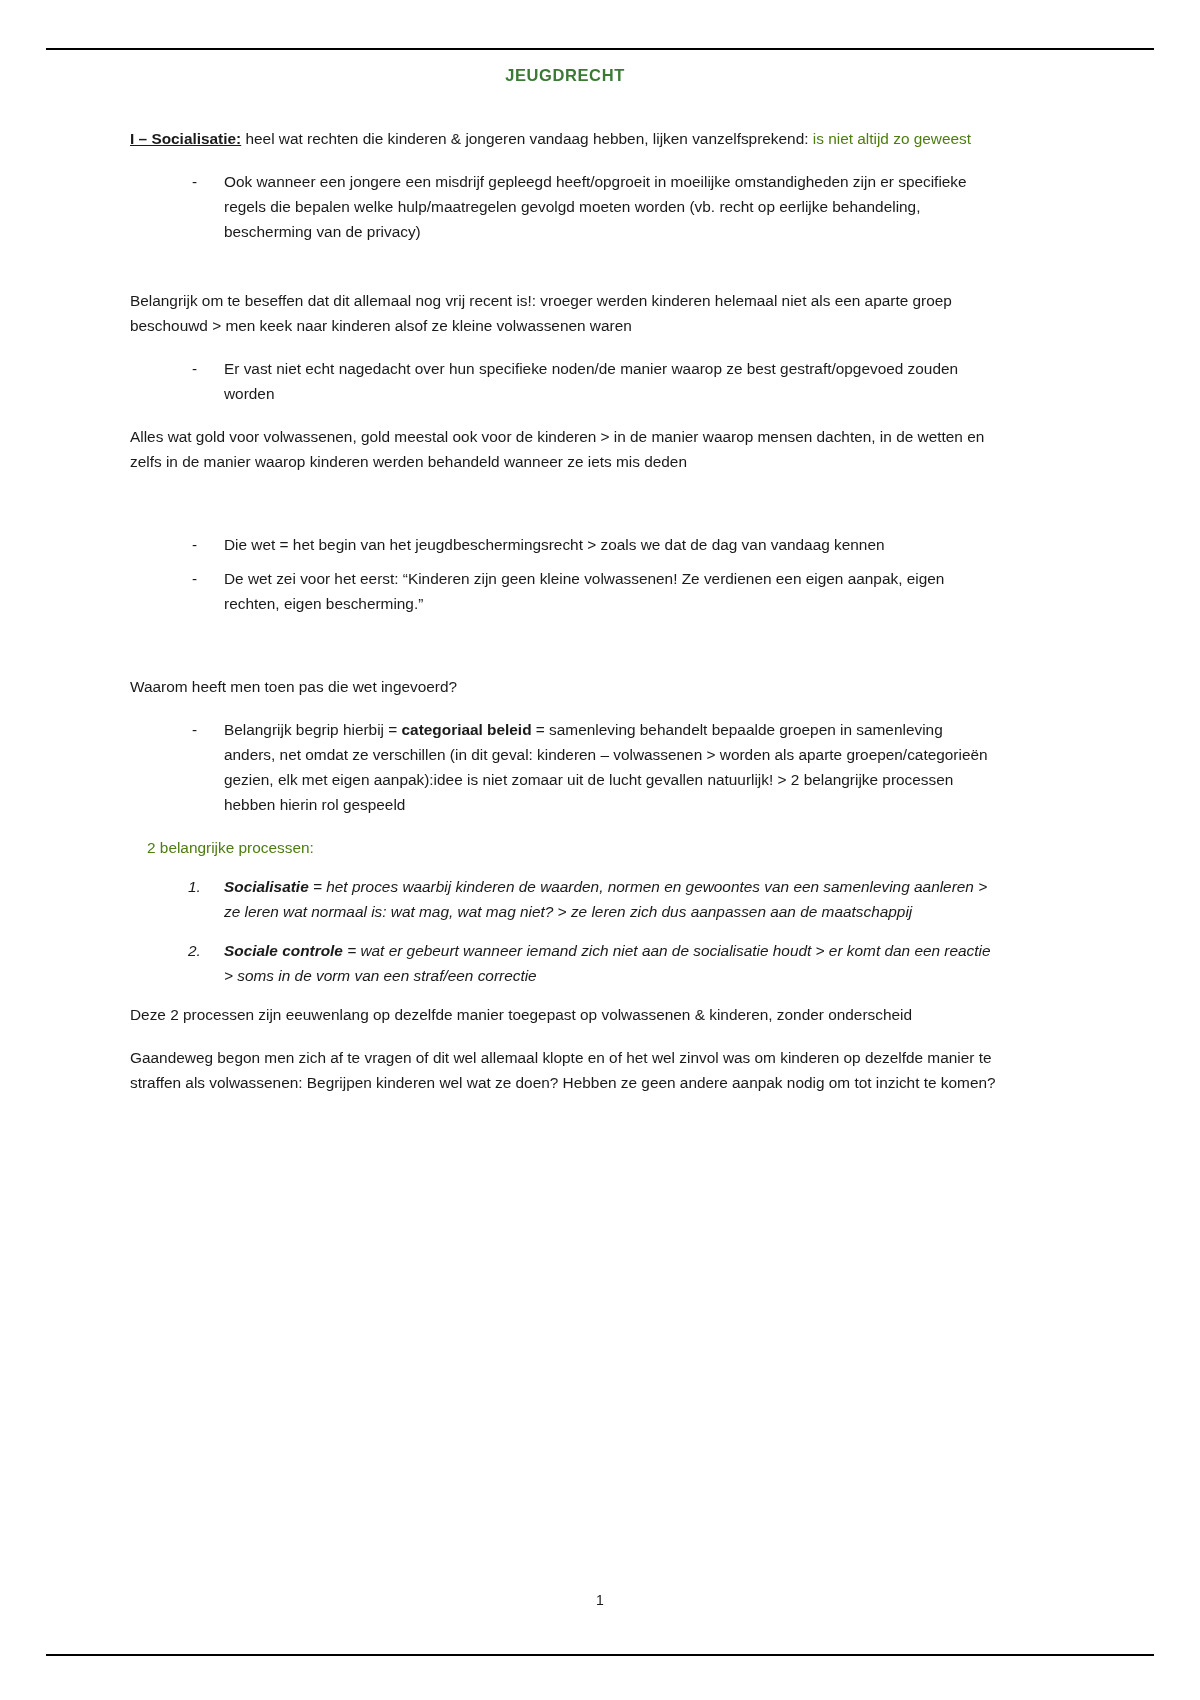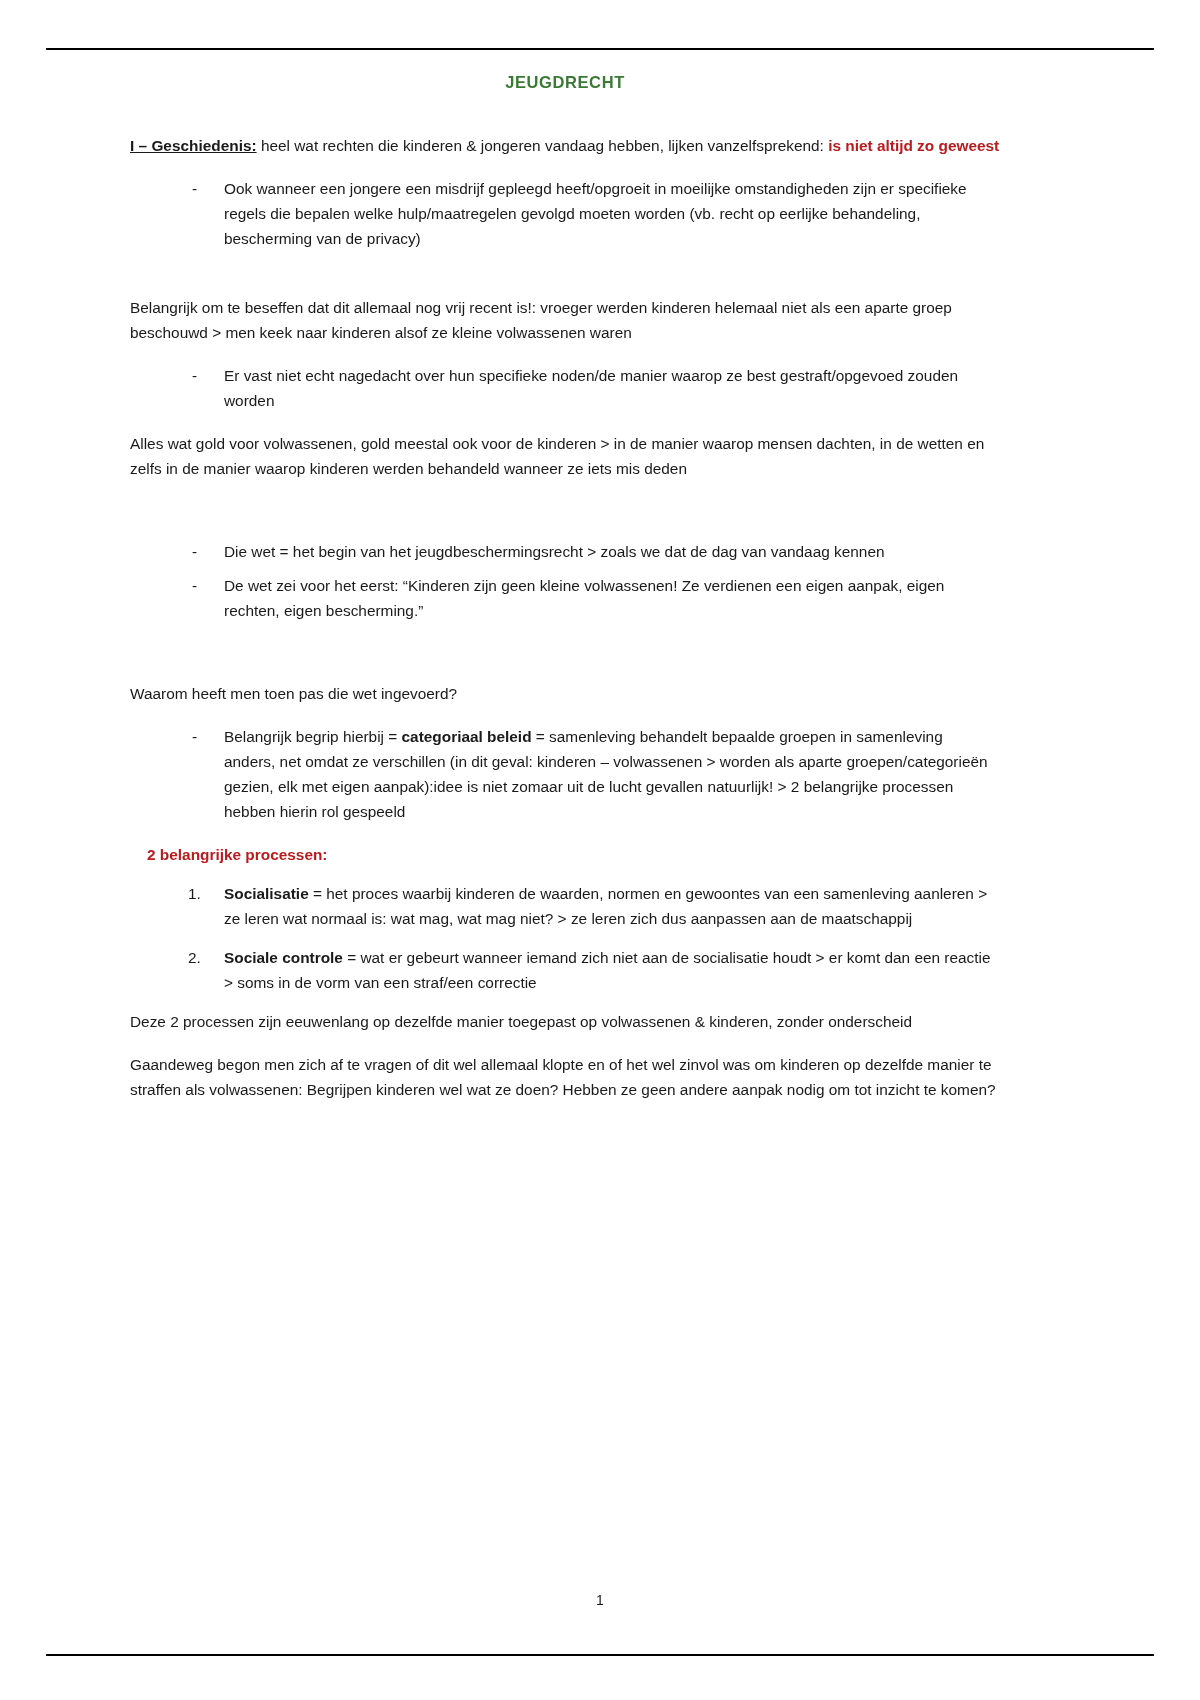--- a/index.html
+++ b/index.html
@@ -20,21 +20,21 @@
     position: absolute;
     left: 46px;
     right: 46px;
     border-top: 2px solid #000000;
   }
   .rule-top { top: 48px; }
   .rule-bottom { bottom: 44px; }
 
   .content {
     position: absolute;
-    top: 73px;
+    top: 66px;
     left: 130px;
     width: 870px;
   }
 
   .doc-title {
     text-align: center;
     color: #3a7a34;
     font-weight: bold;
     font-size: 16.5px;
     letter-spacing: 0.6px;
@@ -44,21 +44,21 @@
   p.para {
     margin: 0 0 18px 0;
     font-size: 15.4px;
     line-height: 1.62;
   }
 
   .spacer-lg { height: 26px; }
   .spacer-md { height: 14px; }
 
   .bold { font-weight: bold; }
-  .red-bold { color: #b91c1c; font-weight: bold; }
+  .red-bold { color: #4d7c0f; font-weight: normal; }
   .uline-bold { font-weight: bold; text-decoration: underline; }
 
   ul.dash-list {
     list-style: none;
     margin: 0 3px 18px 0;
     padding: 0 0 0 32px;
   }
   ul.dash-list > li {
     position: relative;
     padding-left: 62px;
@@ -72,20 +72,21 @@
     position: absolute;
     left: 30px;
     top: 0;
   }
 
   ol.num-list {
     list-style: none;
     margin: 0 0 4px 0;
     padding: 0 0 0 32px;
     counter-reset: numitem;
+    font-style: italic;
   }
   ol.num-list > li {
     position: relative;
     padding-left: 62px;
     font-size: 15.4px;
     line-height: 1.62;
     margin-bottom: 14px;
     counter-increment: numitem;
   }
   ol.num-list > li::before {
@@ -119,21 +120,21 @@
 <div class="page">
 
   <div class="rule rule-top"></div>
   <div class="rule rule-bottom"></div>
 
   <div class="content">
 
     <h1 class="doc-title">JEUGDRECHT</h1>
 
     <p class="para">
-      <span class="uline-bold">I – Geschiedenis:</span><span> heel wat rechten die kinderen &amp; jongeren vandaag hebben, lijken vanzelfsprekend: </span><span class="red-bold">is niet altijd zo geweest</span>
+      <span class="uline-bold">I – Socialisatie:</span><span> heel wat rechten die kinderen &amp; jongeren vandaag hebben, lijken vanzelfsprekend: </span><span class="red-bold">is niet altijd zo geweest</span>
     </p>
 
 
     <ul class="dash-list">
       <li>Ook wanneer een jongere een misdrijf gepleegd heeft/opgroeit in moeilijke omstandigheden zijn er specifieke regels die bepalen welke hulp/maatregelen gevolgd moeten worden (vb. recht op eerlijke behandeling, bescherming van de privacy)</li>
     </ul>
 
     <div class="spacer-lg"></div>
 
     <p class="para">Belangrijk om te beseffen dat dit allemaal nog vrij recent is!: vroeger werden kinderen helemaal niet als een aparte groep beschouwd &gt; men keek naar kinderen alsof ze kleine volwassenen waren</p>

